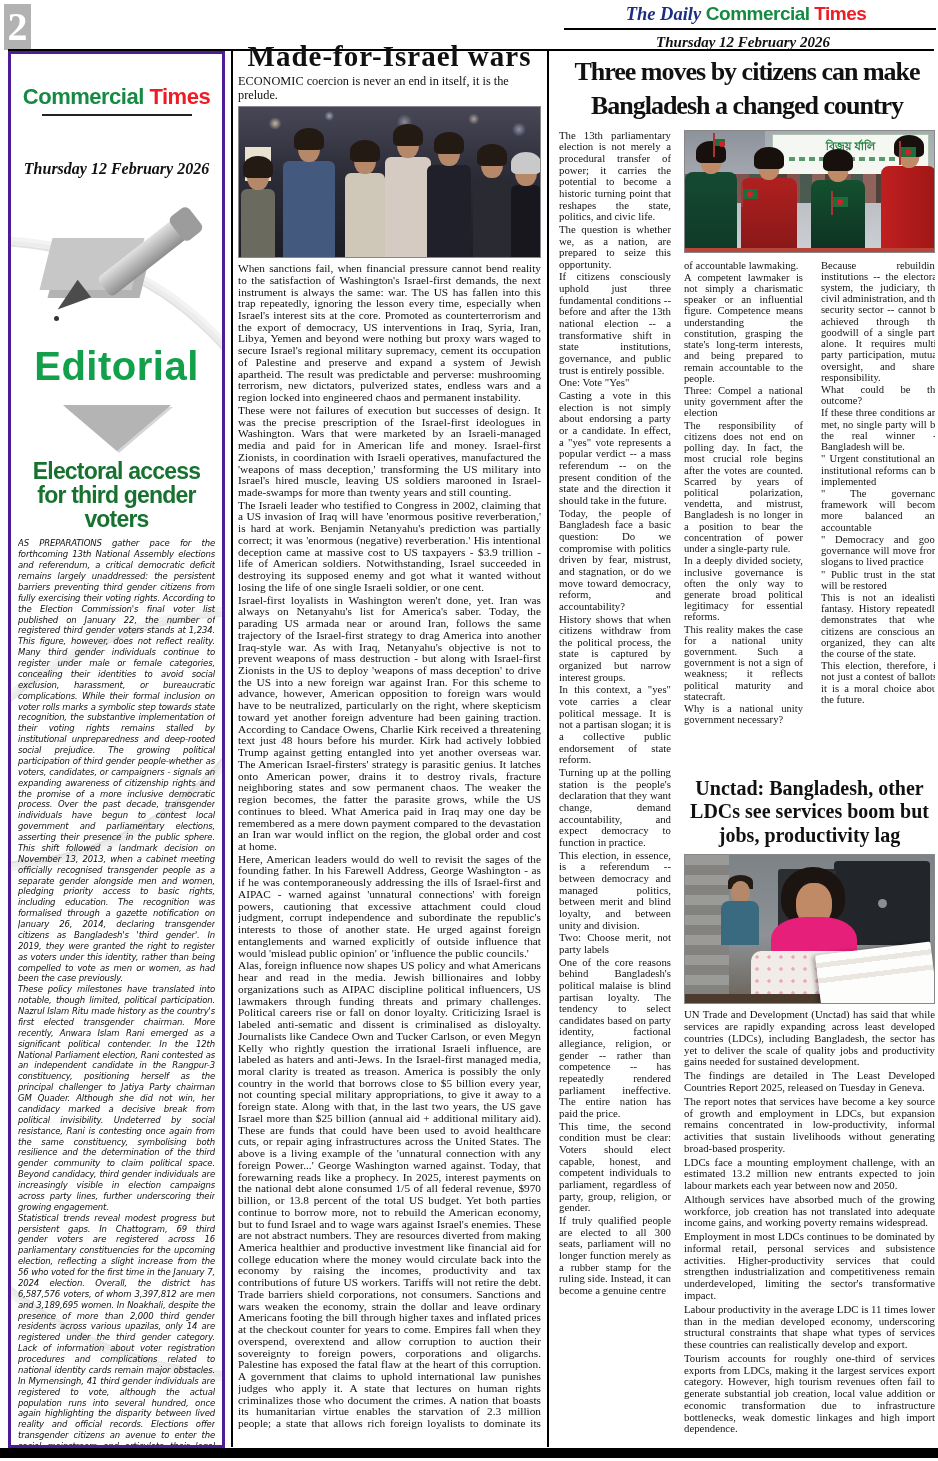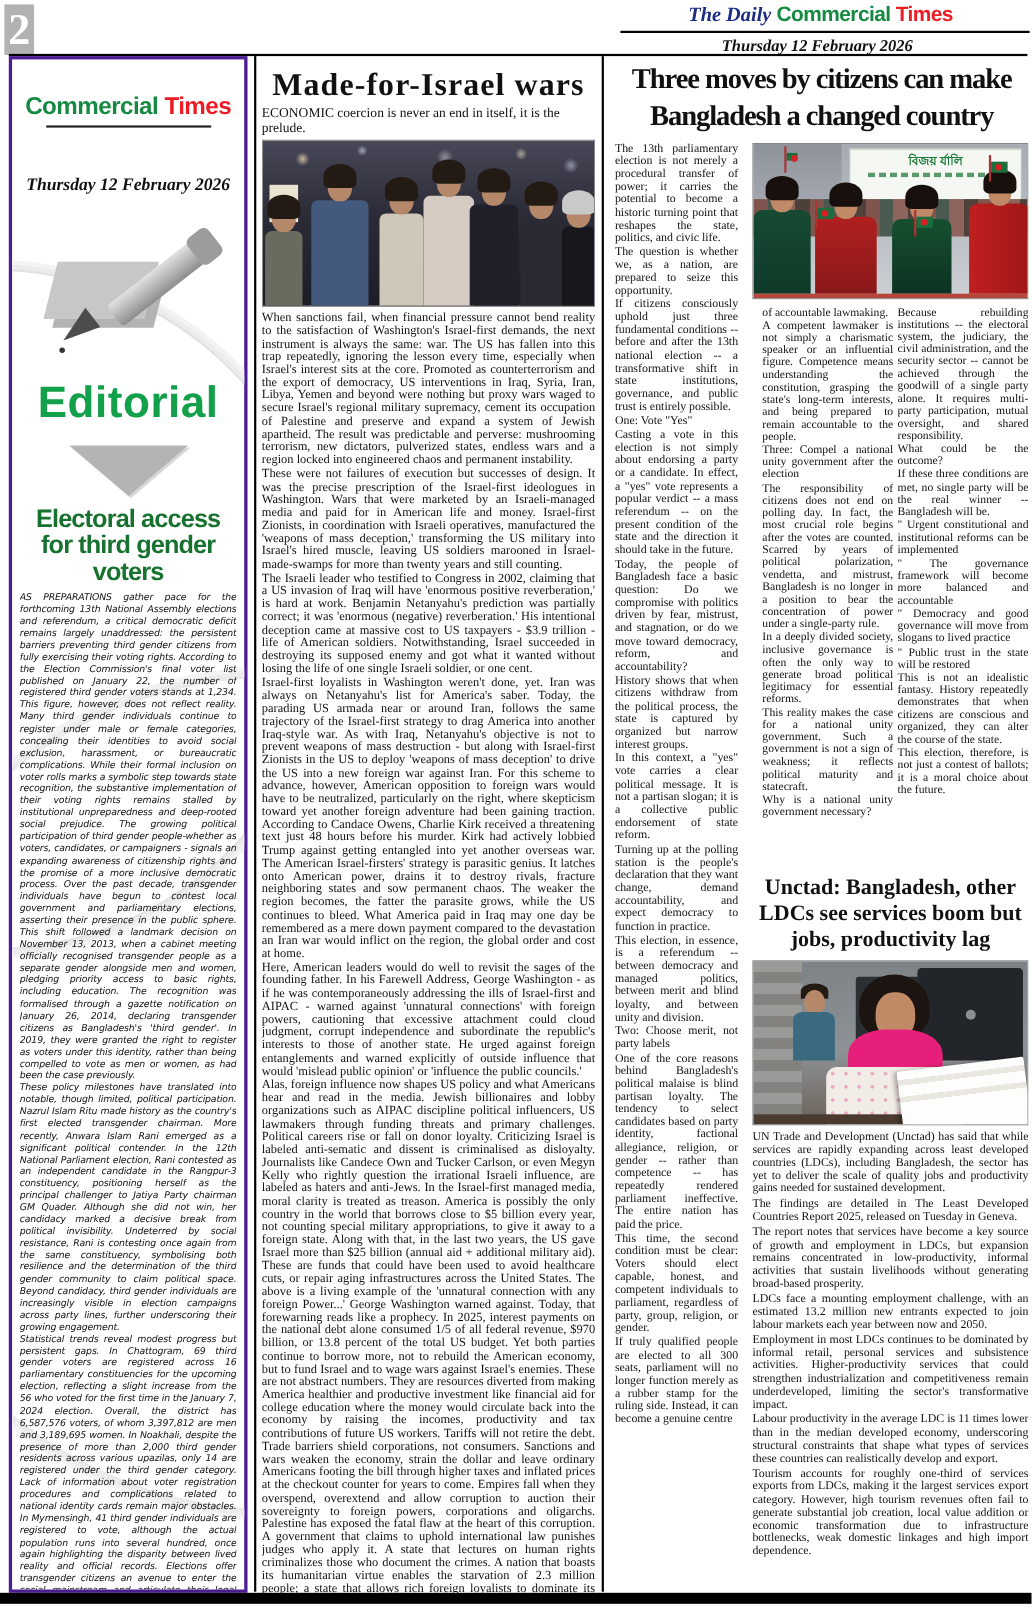--- a/index.html
+++ b/index.html
@@ -50,21 +50,21 @@
   .arrow-down { width:0; height:0; margin:16px auto 0; border-left:54px solid transparent;
                 border-right:54px solid transparent; border-top:46px solid #b4b4b4;
                 filter:drop-shadow(2px 2px 0 #d6d6d6); }
   .ed-headline { margin-top:8px; text-align:center; font:bold 23px/1.05 "Liberation Sans", sans-serif;
                  color:#17722f; letter-spacing:-0.8px; }
   .ed-body { margin-top:7px; max-height:922px; overflow:hidden; text-align:justify;
              font:italic 8.5px/1.28 "DejaVu Sans", sans-serif; letter-spacing:-0.15px; color:#101010; }
   .ed-body p { margin:0; }
 
   
-  .mid { position:absolute; left:238px; top:57px; width:303px; height:1394px; overflow:hidden; }
+  .mid { position:absolute; left:238px; top:36px; width:303px; height:1394px; overflow:hidden; }
   .mid h1 { text-align:center; font:bold 29px "Liberation Serif", serif; letter-spacing:1px; margin-top:4px; }
   .standfirst { font:12.3px/1.1 "Liberation Serif", serif; text-align:left; margin:2px 0 4px; }
   .mid-body { margin-top:5px; text-align:justify; font:11.3px/1.04 "Liberation Serif", serif; }
   .mid-body p { margin:0 0 1px; }
 
   
   .photo { position:relative; overflow:hidden; border:1px solid #888; }
   .photo-israel { width:303px; height:152px;
     background:
       radial-gradient(circle 9px at 12% 11%, rgba(255,235,190,.7), transparent 70%),
@@ -74,21 +74,21 @@
       radial-gradient(circle 10px at 93% 15%, rgba(225,232,255,.5), transparent 70%),
       linear-gradient(180deg,#474757 0%, #2c2c38 45%, #1d1d26 100%); }
   .pf { position:absolute; bottom:0; border-radius:6px 6px 0 0; }
   .pf::before { content:''; position:absolute; left:50%; transform:translateX(-50%); top:-26px;
                 width:22px; height:27px; background:#b5886a; border-radius:50% 50% 45% 45%; }
   .pf::after  { content:''; position:absolute; left:50%; transform:translateX(-50%); top:-33px;
                 width:30px; height:22px; background:#241a14; border-radius:50% 50% 20% 20%; }
   .pf.gray::after { background:#c9c9c9; }
   .placard { position:absolute; left:6px; top:40px; width:26px; height:34px; background:#e9e2d0; }
 
-  .photo-rally { width:251px; height:142px;
+  .photo-rally { width:251px; height:123px;
     background:linear-gradient(180deg,#a6abb3 0%, #b6bac0 42%, #ccd0d4 100%); }
   .rl-bld { position:absolute; left:0; top:0; width:32%; height:42%;
             background:linear-gradient(180deg,#8e939b,#a6abb3); }
   .rl-banner { position:absolute; left:35%; top:3%; width:63%; height:34%; background:#f5f7f3;
                border:1px solid #aec4ae; text-align:center; }
   .rl-banner .b1 { font:bold 11px/1.3 "Liberation Sans", sans-serif; color:#1c7a3a; margin-top:4px; }
   .rl-banner .b2 { margin:3px auto 0; width:80%; height:4px;
                    background:repeating-linear-gradient(90deg,#5a9a6a 0 6px, transparent 6px 10px); }
   .rl-crowd { position:absolute; left:0; top:36%; width:100%; height:24%; opacity:.9;
               background:repeating-linear-gradient(90deg,#7a4a42 0 13px,#3f5044 13px 25px,#8a5a50 25px 38px,#44342c 38px 51px); }
@@ -125,21 +125,21 @@
                transform:rotate(-7deg); transform-origin:bottom right; box-shadow:-3px 0 4px rgba(0,0,0,.3); }
   .of-desk { position:absolute; left:0; bottom:0; width:58%; height:9px; background:#4a3b2e; }
 
   
   .right { position:absolute; left:559px; top:53px; width:376px; height:1394px; overflow:hidden; }
   .right h1 { text-align:center; font:bold 26px/1.3 "Liberation Serif", serif; letter-spacing:-1px; margin:2px 0 7px; }
   .right-flex { display:flex; gap:13px; }
   .rail { width:112px; flex:none; text-align:justify; font:10.8px/1.08 "Liberation Serif", serif; }
   .rail p { margin:0 0 1px; }
   .rpart { width:251px; flex:none; }
-  .twocol { display:flex; gap:4px; margin-top:7px; height:508px; overflow:hidden;justify-content:flex-end; }
+  .twocol { display:flex; gap:18px; margin-top:7px; height:508px; overflow:hidden; }
   .tc { width:119px; flex:none; text-align:justify; font:10.6px/1.06 "Liberation Serif", serif; }
   .tc p { margin:0 0 1px; }
   .unctad-h { text-align:center; font:bold 20px/1.18 "Liberation Serif", serif; margin:9px 0 7px; }
   .unctad-body { margin-top:5px; text-align:justify; font:10.8px/1.09 "Liberation Serif", serif; }
   .unctad-body p { margin:0 0 2px; }
 </style>
 </head>
 <body>
 
 <div class="page">
@@ -283,20 +283,21 @@
           <div class="of-scarf"></div>
           <div class="of-top"></div>
           <div class="of-desk"></div>
           <div class="of-papers"></div>
         </div>
         <div class="unctad-body">
           <p>UN Trade and Development (Unctad) has said that while services are rapidly expanding across least developed countries (LDCs), including Bangladesh, the sector has yet to deliver the scale of quality jobs and productivity gains needed for sustained development.</p>
           <p>The findings are detailed in The Least Developed Countries Report 2025, released on Tuesday in Geneva.</p>
           <p>The report notes that services have become a key source of growth and employment in LDCs, but expansion remains concentrated in low-productivity, informal activities that sustain livelihoods without generating broad-based prosperity.</p>
           <p>LDCs face a mounting employment challenge, with an estimated 13.2 million new entrants expected to join labour markets each year between now and 2050.</p>
+          <p>Although services have absorbed much of the growing workforce, job creation has not translated into adequate income gains, and working poverty remains widespread.</p>
           <p>Employment in most LDCs continues to be dominated by informal retail, personal services and subsistence activities. Higher-productivity services that could strengthen industrialization and competitiveness remain underdeveloped, limiting the sector's transformative impact.</p>
           <p>Labour productivity in the average LDC is 11 times lower than in the median developed economy, underscoring structural constraints that shape what types of services these countries can realistically develop and export.</p>
           <p>Tourism accounts for roughly one-third of services exports from LDCs, making it the largest services export category. However, high tourism revenues often fail to generate substantial job creation, local value addition or economic transformation due to infrastructure bottlenecks, weak domestic linkages and high import dependence.</p>
         </div>
       </div>
     </div>
   </section>
 
   <div class="bottom-bar"></div>
 </div>

